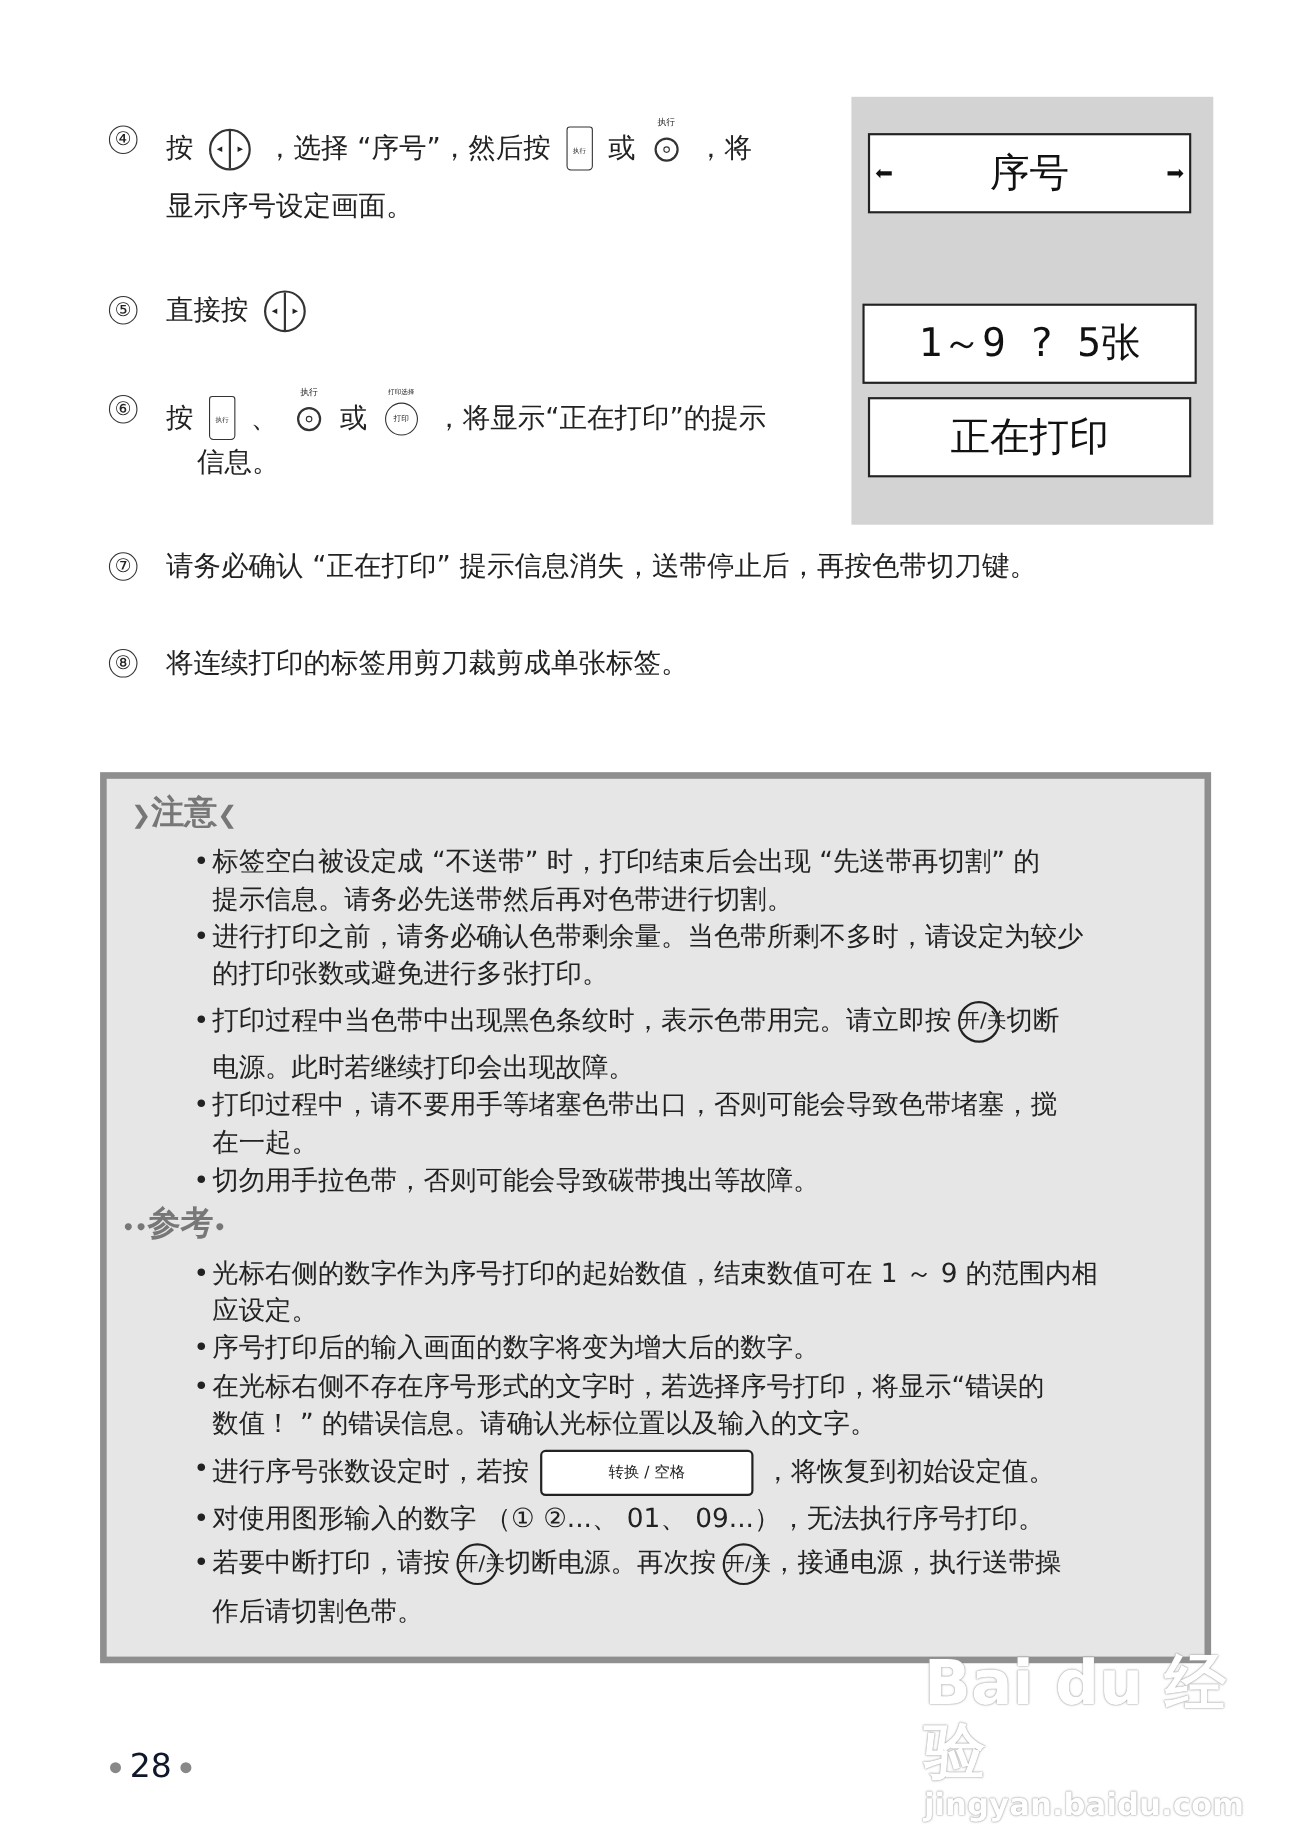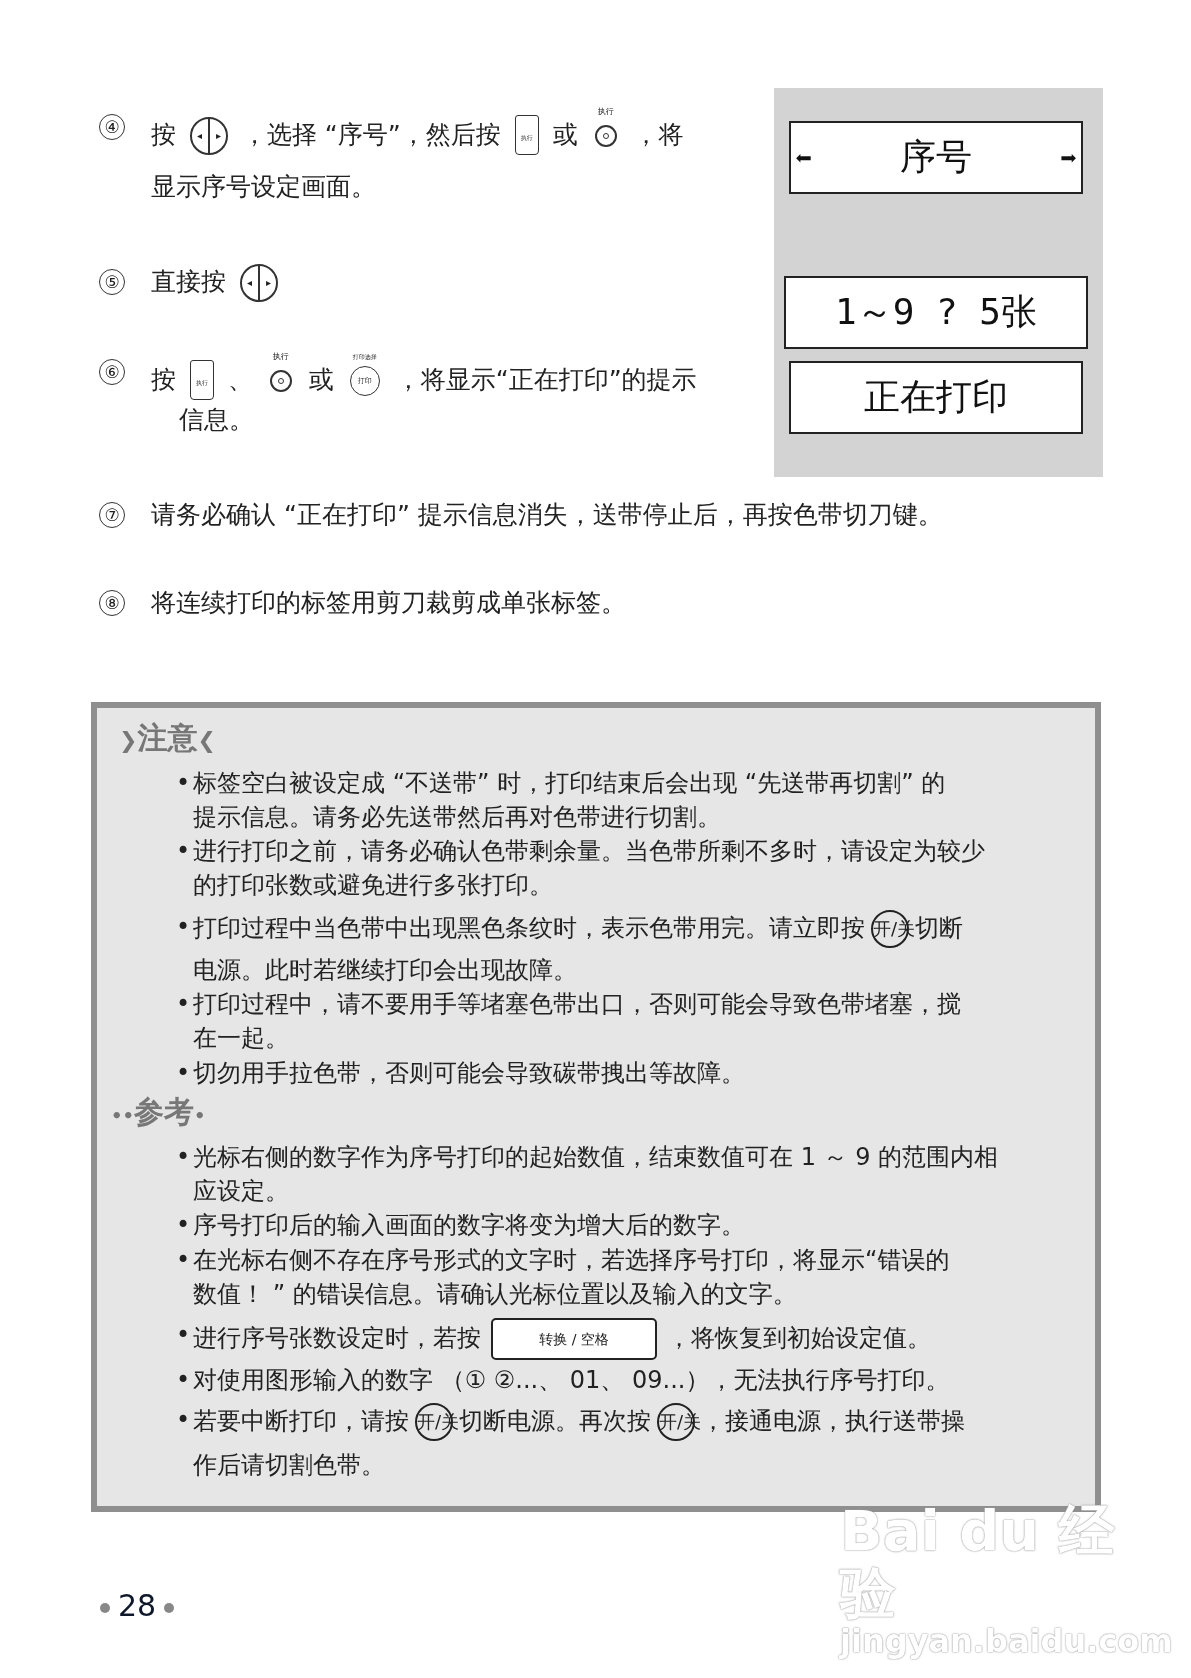--- a/index.html
+++ b/index.html
@@ -29,28 +29,28 @@
   .lcd { position:absolute; background:#fff; border:2px solid #222; box-sizing:border-box; display:flex; align-items:center; justify-content:center;
          font-family:"DejaVu Sans Mono", monospace; font-size:36px; color:#111; }
   .lcd .arr { position:absolute; top:50%; transform:translateY(-50%); font-size:28px; }
 
   .note-box { position:absolute; left:91px; top:674px; width:1010px; height:810px; background:#e6e6e6; border:6px solid #8f8f8f; box-sizing:border-box;margin-top:28px; }
   .sec-title { position:absolute; font-size:30px; color:#777; font-weight:bold; }
   .bullet { position:absolute; left:78px; font-size:24px; line-height:34px; color:#222; white-space:nowrap; }
   .bullet .dot { position:absolute; left:0; top:0; width:16px; text-align:center; }
   .bullet .t { position:absolute; left:18px; top:0; }
   .pw { display:inline-block; width:38px; height:38px; border:2px solid #222; border-radius:50%; box-sizing:border-box; font-size:18px; line-height:34px; text-align:right; vertical-align:middle; margin:0 6px; }
-  .convkey { display:inline-block; width:166px; height:42px; border:2px solid #222; border-radius:5px; background:#fff; box-sizing:border-box; font-size:14px; line-height:38px; text-align:center; vertical-align:middle; margin:0 10px; }
+  .convkey { display:inline-block; width:194px; height:42px; border:2px solid #222; border-radius:5px; background:#fff; box-sizing:border-box; font-size:14px; line-height:38px; text-align:center; vertical-align:middle; margin:0 10px; }
 
   .pagenum { position:absolute; left:92px; top:1588px; font-size:30px; color:#0f172a; }
   .pagenum .d { display:inline-block; width:10px; height:10px; border-radius:50%; background:#888; vertical-align:middle; margin:0 8px; }
   .watermark { position:absolute; left:840px; top:1500px; width:280px; text-align:left; color:#ffffff; font-family:"DejaVu Sans", sans-serif; font-weight:bold;
                text-shadow: 0 0 2px #999, 0 0 1px #999; }
   .watermark .big { font-size:56px; line-height:62px; }
-  .watermark .small { font-size:32px; line-height:34px; }
+  .watermark .small { font-size:28px; line-height:34px; }
 </style>
 </head>
 <body>
 
 <div class="step" style="top:107px;">
   <div class="num">
       <span>④</span>
     </div>
   <div class="body">
     <span>按</span>

